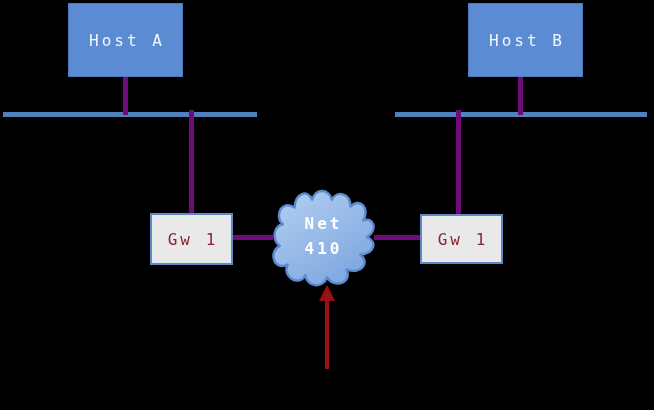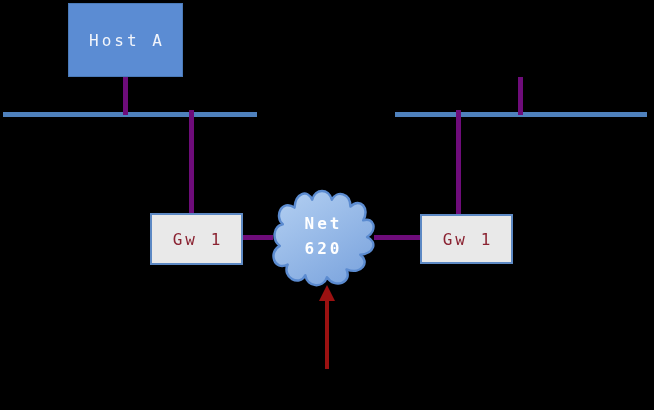--- a/index.html
+++ b/index.html
@@ -40,21 +40,21 @@
   .connector-v {
     width: 5px;
     background: #6e0c7a;
   }
   .connector-h {
     height: 5px;
     background: #6e0c7a;
   }
 
   .gw-box {
-    width: 93px;
+    width: 83px;
     background: #e9e9e9;
     border: 2px solid #5d89c4;
     box-sizing: border-box;
     display: flex;
     align-items: center;
     justify-content: center;
     color: #8b2332;
     font-size: 16px;
     letter-spacing: 3px;
     text-indent: 3px;
@@ -72,20 +72,23 @@
 </style>
 </head>
 <body>
 
 <div id="canvas" style="background-color: rgb(0, 0, 0);">
 
   <div class="abs host-box" style="left: 68px; top: 3px; background-color: rgb(91, 140, 211); border-color: rgb(74, 122, 184); color: rgb(242, 245, 251);">
     <span>Host A</span>
   </div>
 
+  <div class="abs host-box" style="left: 468px; top: 3px; background-color: rgb(91, 140, 211); border-color: rgb(74, 122, 184); color: rgb(242, 245, 251);">
+    <span>Host B</span>
+  </div>
 
   <div class="abs bus" style="left: 3px; top: 112px; width: 254px; background-color: rgb(79, 129, 189);"></div>
   <div class="abs bus" style="left: 395px; top: 112px; width: 252px; background-color: rgb(79, 129, 189);"></div>
 
   <div class="abs connector-v" style="left: 123px; top: 77px; height: 38px; background-color: rgb(110, 12, 122);"></div>
   <div class="abs connector-v" style="left: 189px; top: 110px; height: 103px; background-color: rgb(110, 12, 122);"></div>
   <div class="abs connector-v" style="left: 518px; top: 77px; height: 38px; background-color: rgb(110, 12, 122);"></div>
   <div class="abs connector-v" style="left: 456px; top: 110px; height: 104px; background-color: rgb(110, 12, 122);"></div>
   <div class="abs connector-h" style="left: 233px; top: 235px; width: 40px; background-color: rgb(110, 12, 122);"></div>
   <div class="abs connector-h" style="left: 374px; top: 235px; width: 46px; background-color: rgb(110, 12, 122);"></div>
@@ -116,20 +119,20 @@
              C 112 52 108 64 94 65
              C 104 72 96 86 80 80
              C 86 94 68 100 60 88
              C 56 100 40 98 38 86
              C 32 98 14 88 20 75
              C 6 82 0 62 12 56 Z"></path>
   </svg>
 
   <div class="abs cloud-label" style="left: 267px; top: 211px; color: rgb(255, 255, 255); font-weight: bold;">
     <div>Net</div>
-    <div>620</div>
+    <div>410</div>
   </div>
 
   <svg class="abs" style="left:317px; top:284px;" width="20" height="86" viewBox="0 0 20 86">
     <polygon points="10,1 18,17 12,17 12,85 8,85 8,17 2,17" fill="#9b1111"></polygon>
   </svg>
 
 </div>
 
 </body></html>

